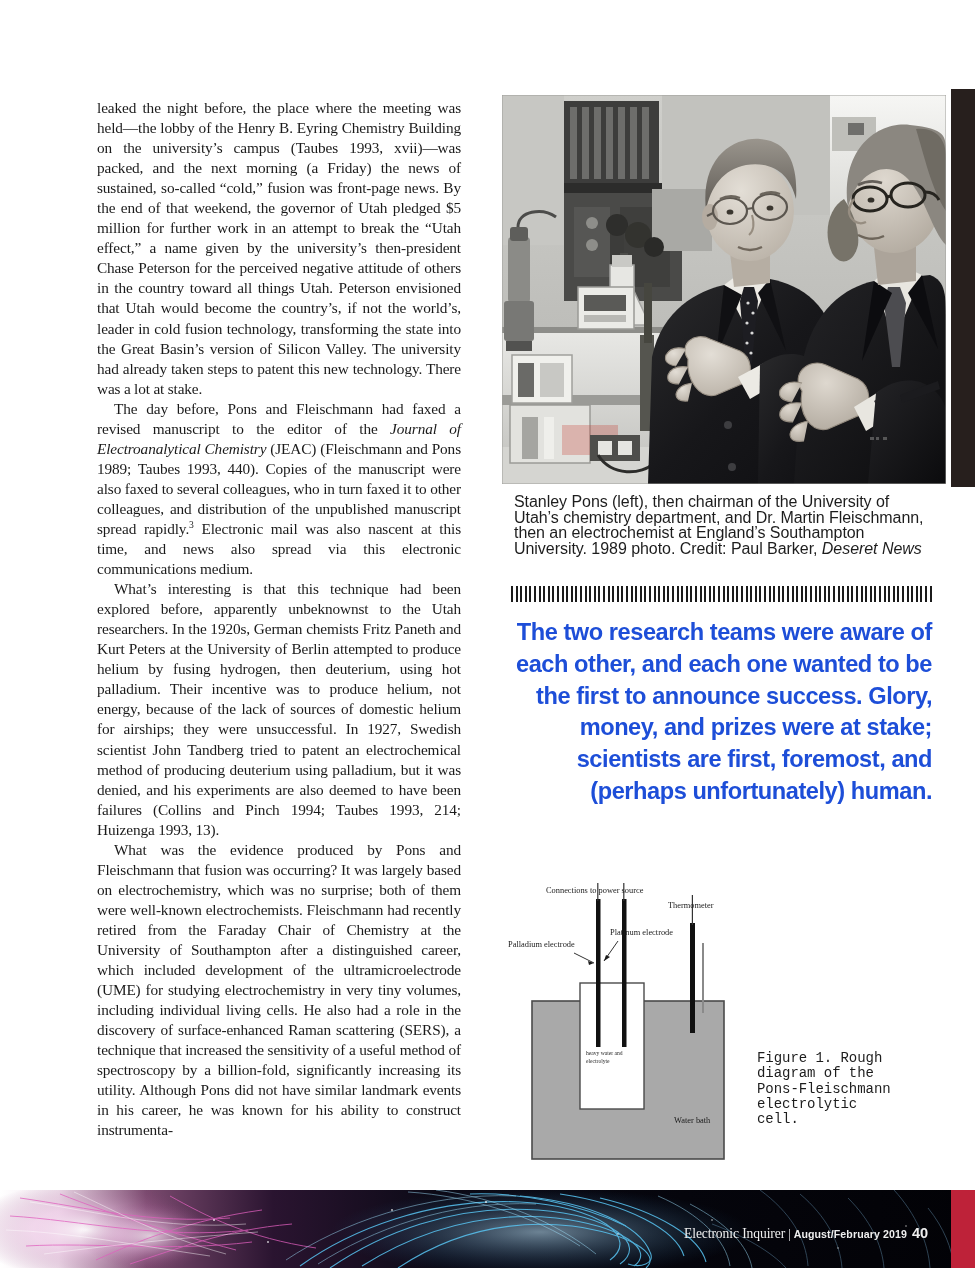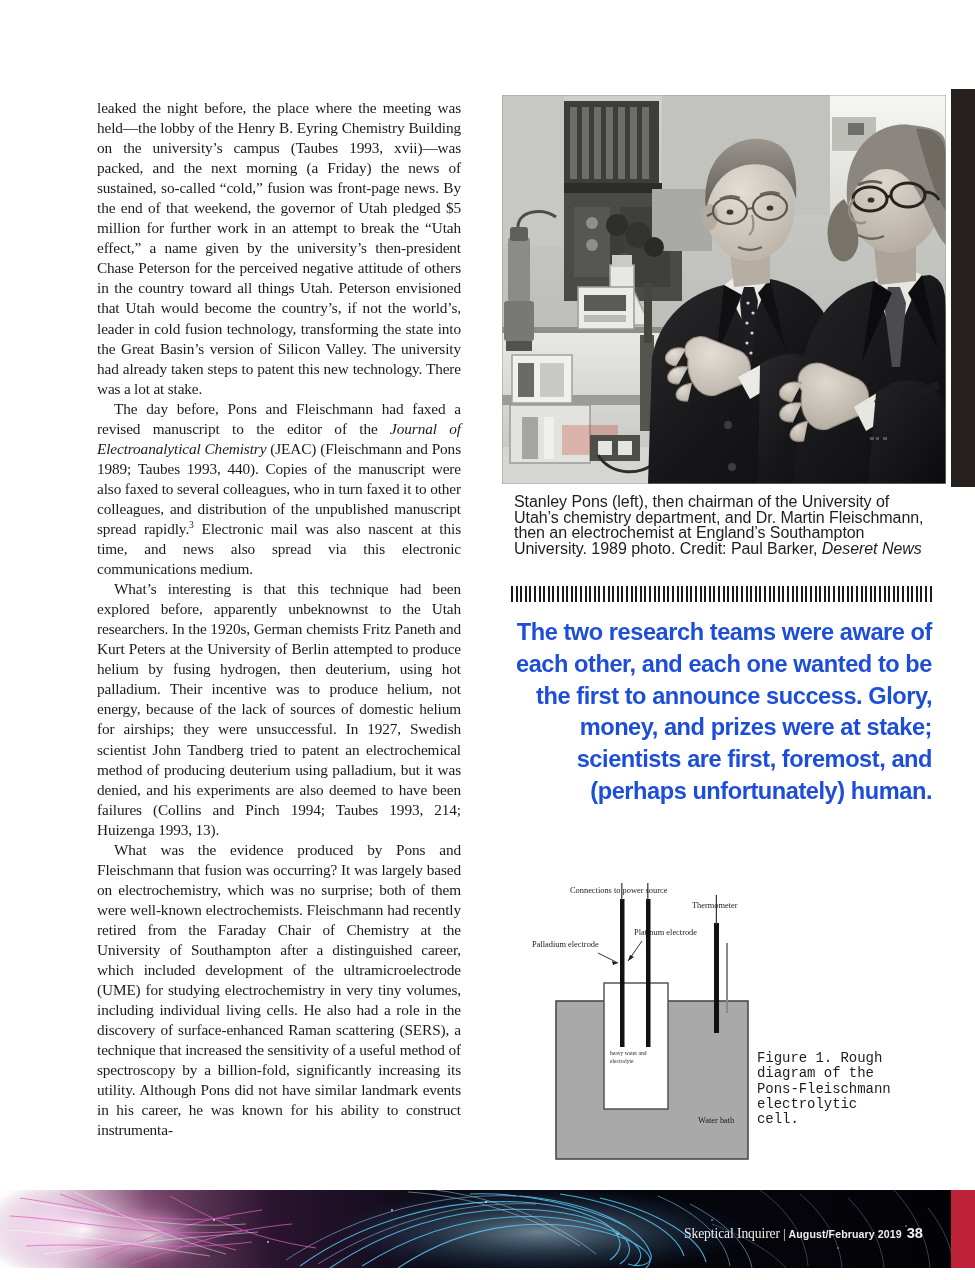--- a/index.html
+++ b/index.html
@@ -117,21 +117,20 @@
   }
 
   
   .figure-frame {
     position: absolute;
     left: 506px;
     top: 883px;
     width: 246px;
     height: 290px;
     background: #ffffff;
-    margin-left: 24px;
   }
   .figure-canvas { position: absolute; inset: 0; }
 
   .figure-caption {
     position: absolute;
     left: 757px;
     top: 1025px;
     width: 150px;
     font-family: Liberation Mono, monospace;
     font-size: 14px;
@@ -545,14 +544,14 @@
       <circle cx="618" cy="44" r="0.8"></circle>
       <circle cx="712" cy="30" r="0.8"></circle>
       <circle cx="838" cy="58" r="0.7"></circle>
       <circle cx="906" cy="36" r="0.7"></circle>
     </g>
   </svg>
 </div>
 <div class="footer-red"></div>
 
 <div class="footer-text">
-  <span class="magazine">Skeptical Inquirer</span><span class="sep">|</span><span class="issue">August/February 2019</span><span class="pageno">38</span>
+  <span class="magazine">Electronic Inquirer</span><span class="sep">|</span><span class="issue">August/February 2019</span><span class="pageno">40</span>
 </div>
 
 </body></html>

